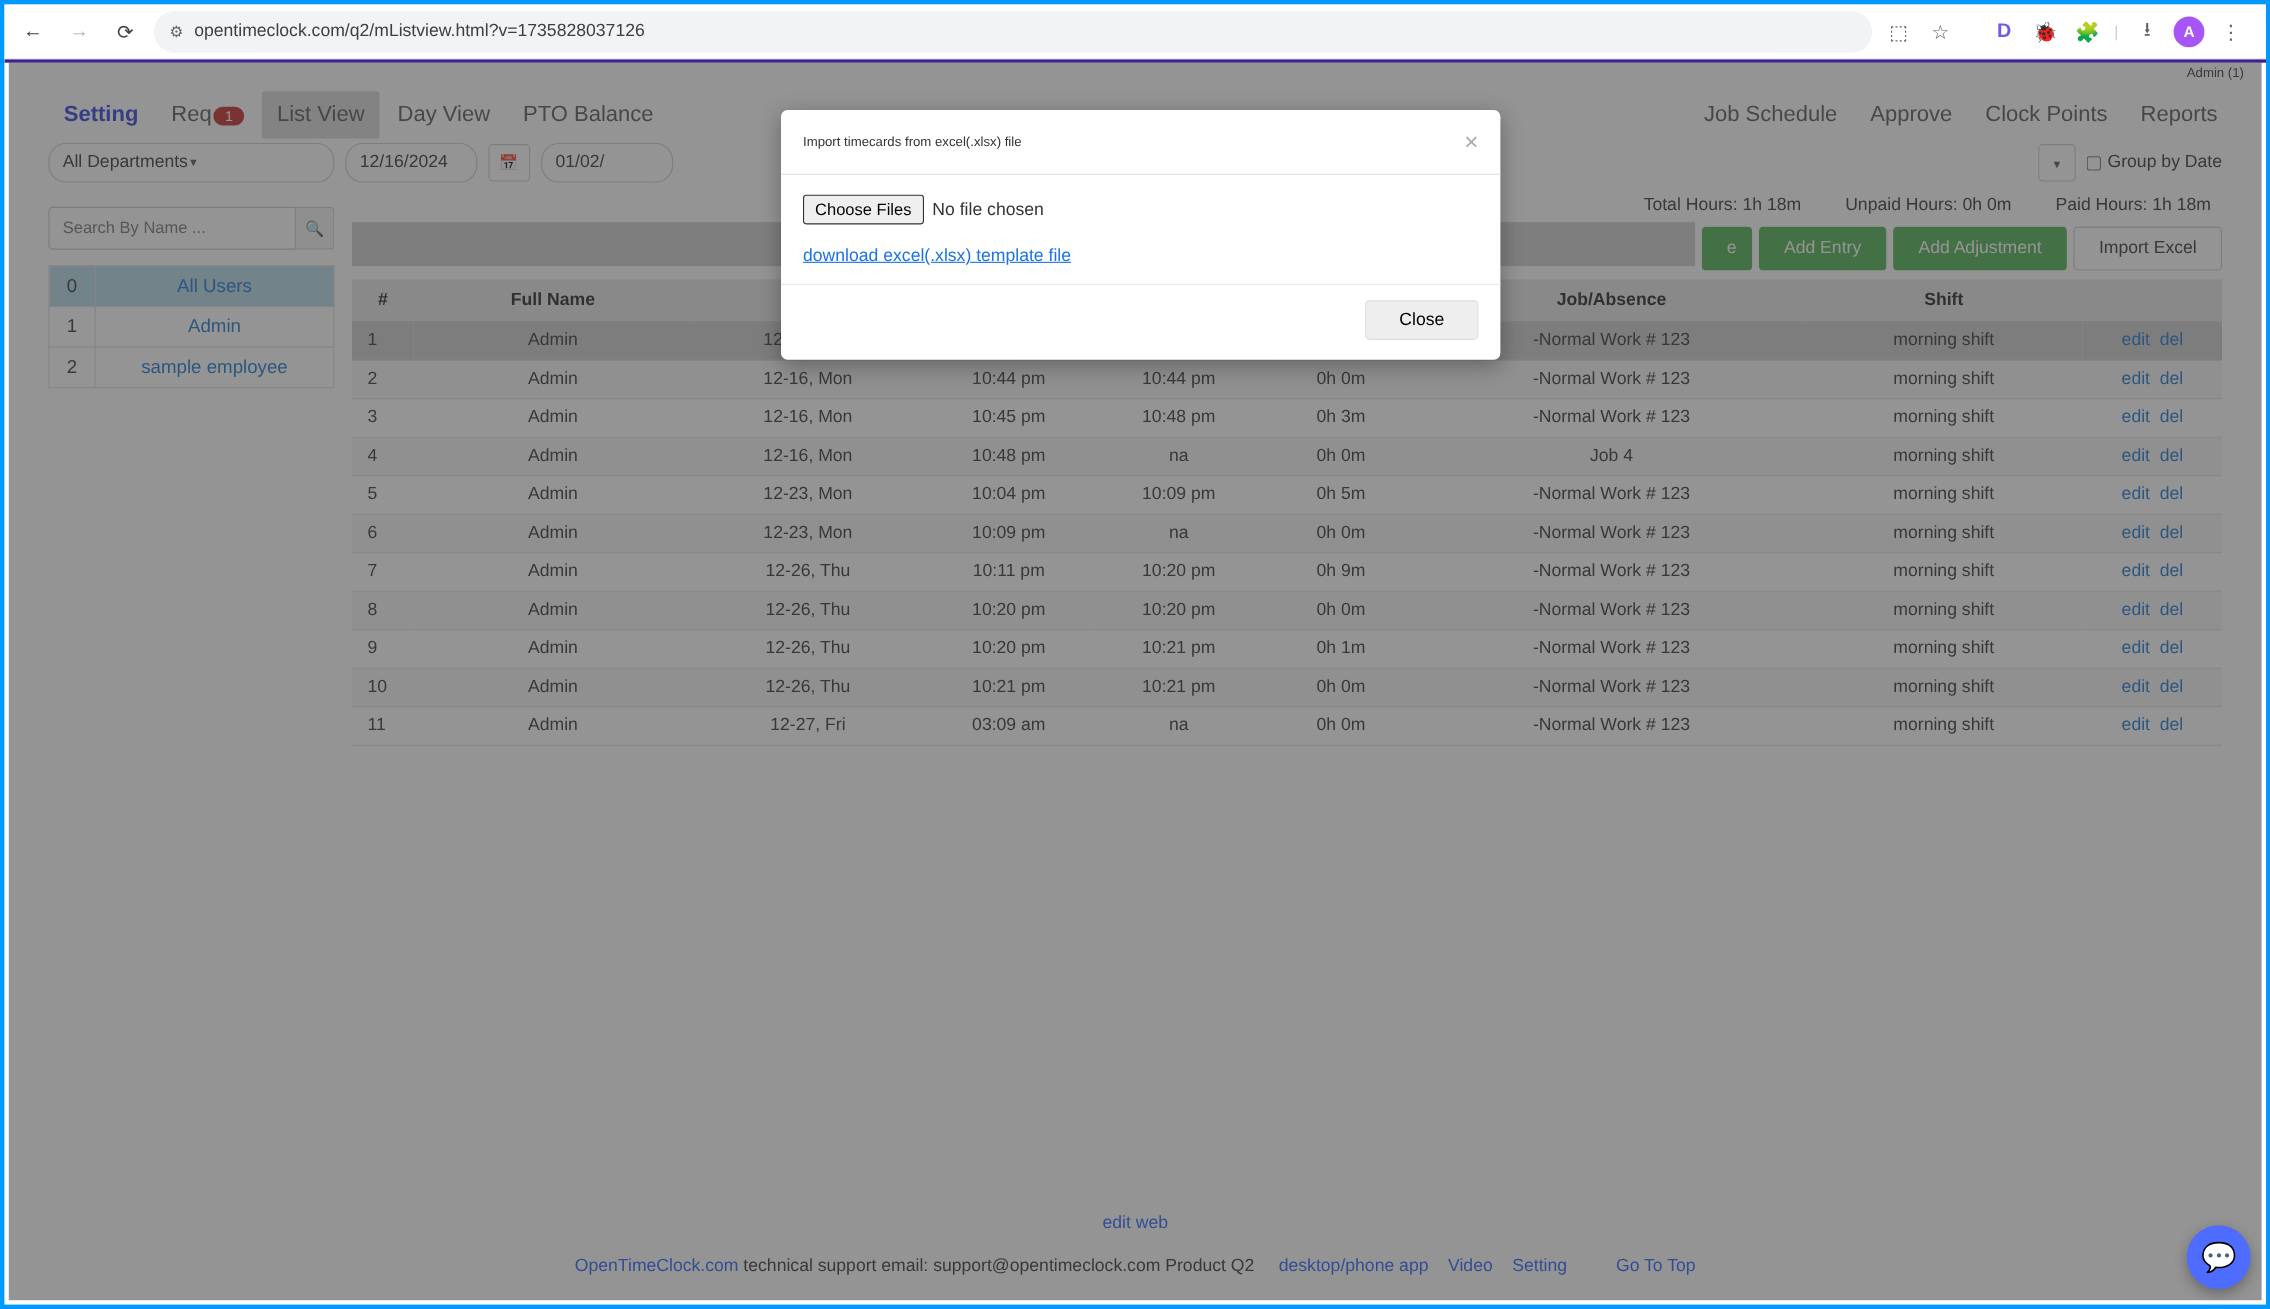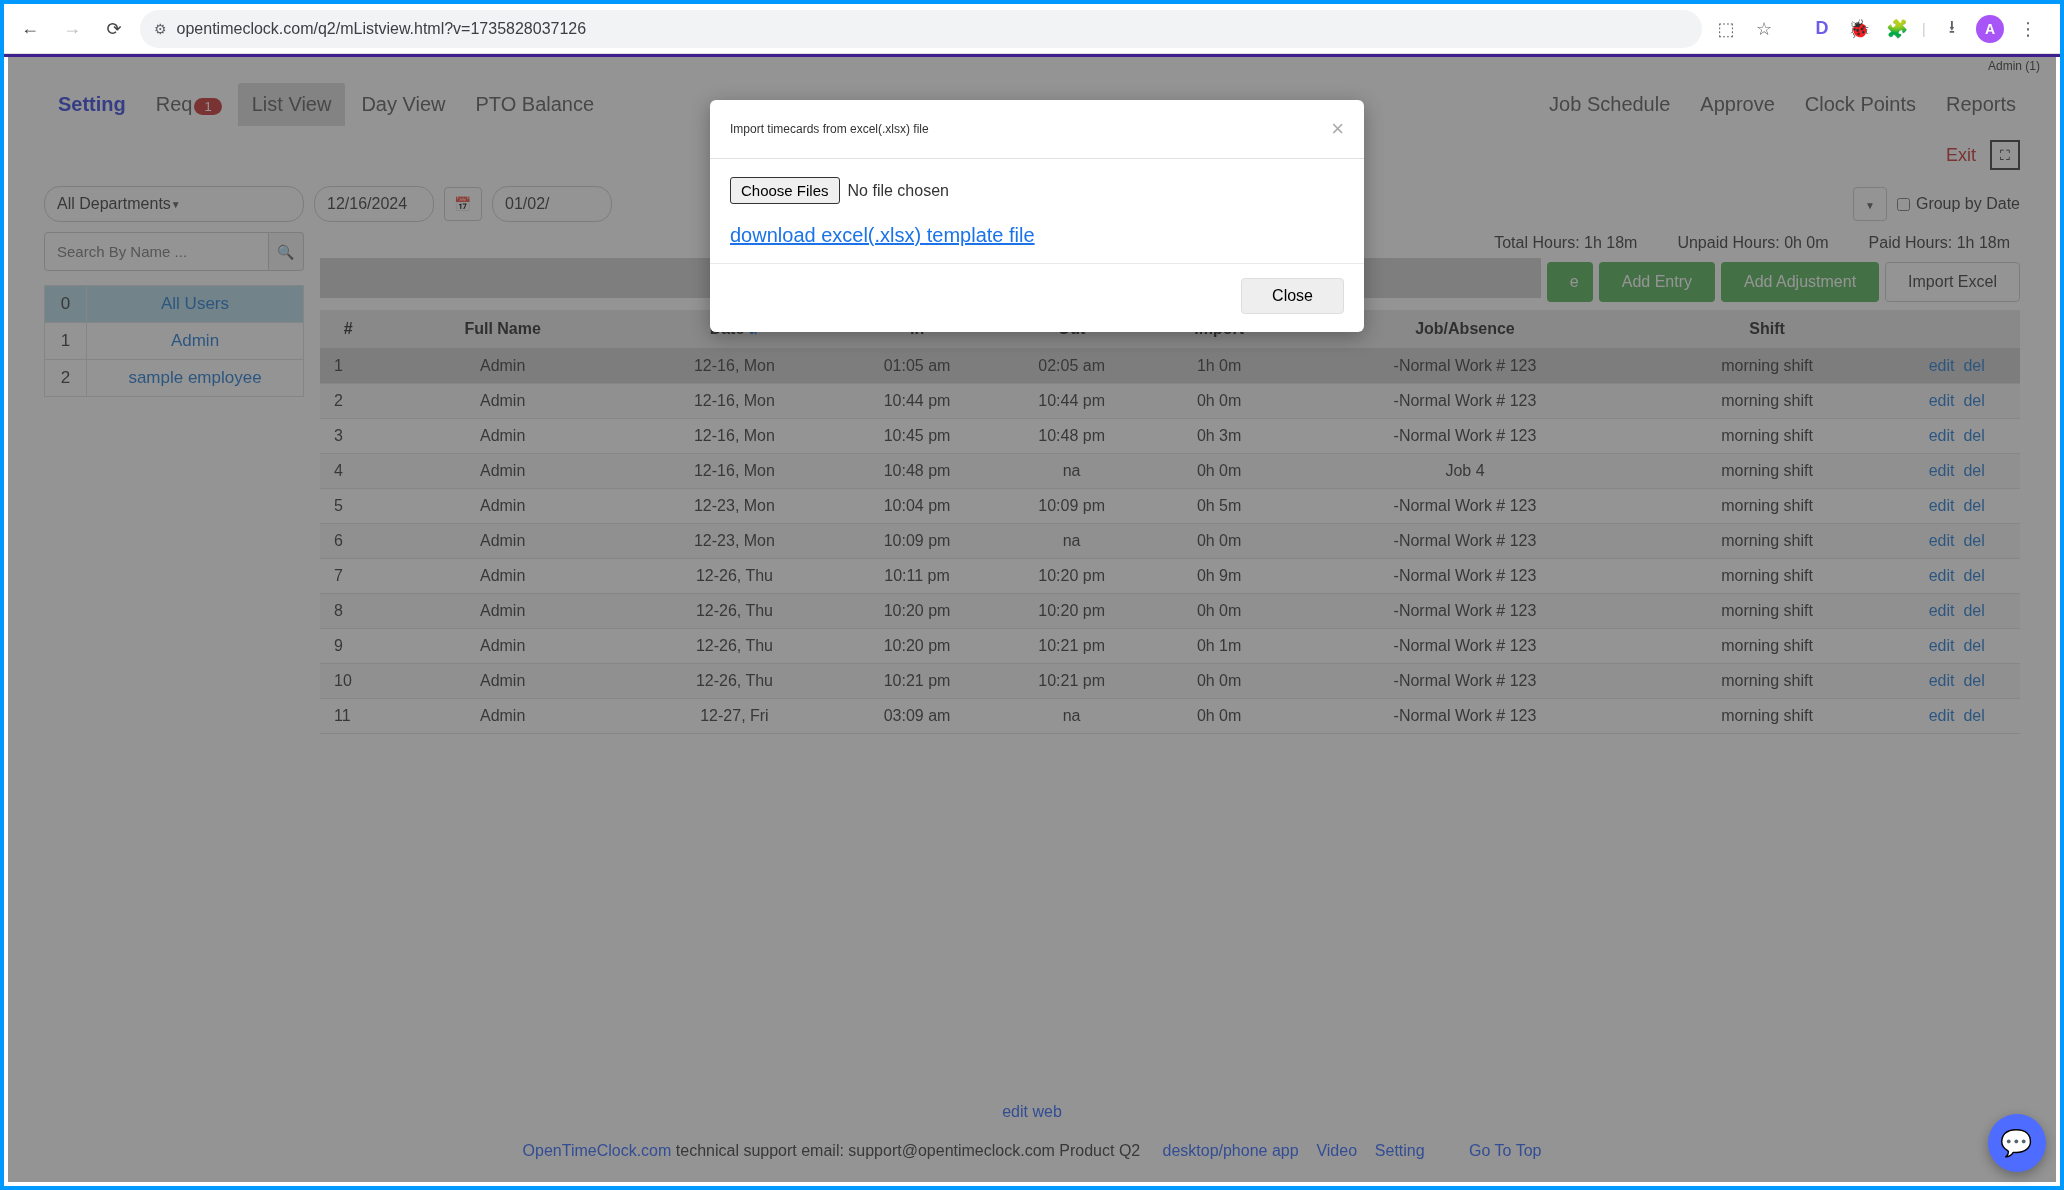--- a/index.html
+++ b/index.html
@@ -43,21 +43,21 @@
 .date-box { width: 120px; }
 .cal-btn { width: 38px; border: 1px solid #ccc; border-radius: 4px; display: flex; align-items: center; justify-content: center; padding: 8px 0; }
 .caret-down { font-size: 10px; color: #555; }
 .filter-spacer { flex: 1; }
 .caret-dd { width: 34px; border: 1px solid #ccc; border-radius: 4px; padding: 8px 6px; text-align: center; }
 .group-chk { display: flex; align-items: center; gap: 6px; font-size: 16px; color: #333; }
 
 
 .main-cols { display: flex; gap: 16px; padding: 2px 10px; }
 .left-col { width: 260px; }
-.search-wrap { display: flex; margin-top: 4px; }
+.search-wrap { display: flex; margin-top: 16px; }
 .search-input { flex: 1; border: 1px solid #ccc; border-radius: 4px 0 0 4px; padding: 10px 12px; font-size: 15px; color: #888; }
 .search-btn { width: 40px; border: 1px solid #ccc; border-left: none; border-radius: 0 4px 4px 0; background: #f4f4f4; display: flex; align-items: center; justify-content: center; }
 
 
 .user-table { width: 100%; border-collapse: collapse; margin-top: 14px; }
 .user-table td { border: 1px solid #ddd; padding: 8px 10px; font-size: 17px; text-align: center; }
 .user-table tr.selected td { background: #b3d9e6; }
 .user-table .uid { width: 42px; color: #333; }
 .user-table .uname { color: #1976d2; }
 
@@ -90,21 +90,21 @@
 
 .overlay { position: absolute; top: 53px; left: 4px; right: 4px; bottom: 4px; background: rgba(60,60,60,0.55); z-index: 50; }
 .modal { position: absolute; top: 96px; left: 706px; width: 654px; background: #fff; border-radius: 6px; z-index: 60; box-shadow: 0 5px 20px rgba(0,0,0,0.3); }
 .modal-header { padding: 16px 20px; border-bottom: 1px solid #e0e0e0; display: flex; justify-content: space-between; align-items: center; }
 .modal-title { font-size: 12px; color: #333; }
 .modal-close { color: #aaa; font-size: 22px; cursor: pointer; }
 .modal-body { padding: 18px 20px 16px; }
 .file-row { display: flex; align-items: center; gap: 8px; margin-bottom: 20px; }
 .choose-btn { border: 1px solid #333; padding: 4px 10px; font-size: 15px; background: #efefef; border-radius: 3px; }
 .no-file { font-size: 16px; color: #333; }
-.dl-link { color: #1a73e8; text-decoration: underline; font-size: 20px; }
+.dl-link { color: #1a73e8; text-decoration: underline; font-size: 16px; }
 .modal-footer { padding: 14px 20px 18px; border-top: 1px solid #e8e8e8; display: flex; justify-content: flex-end; }
 .close-btn { background: #eee; border: 1px solid #ddd; padding: 8px 30px; font-size: 16px; border-radius: 4px; }
 
 
 .chat-widget { position: absolute; right: 14px; bottom: 14px; width: 58px; height: 58px; border-radius: 50%; background: #4e6cff; display: flex; align-items: center; justify-content: center; color: #fff; font-size: 26px; z-index: 70; box-shadow: 0 4px 12px rgba(0,0,0,0.3); }
 </style>
 </head>
 <body>
 
 <div class="browser-bar">
@@ -143,24 +143,20 @@
   <div class="tab">Day View</div>
   <div class="tab">PTO Balance</div>
   <div style="flex:1"></div>
   <div class="tab">Job Schedule</div>
   <div class="tab">Approve</div>
   <div class="tab">Clock Points</div>
   <div class="tab">Reports</div>
 </div>
 
 <div class="content-wrap">
-  <div class="exit-row">
-    <span class="exit-text">Exit</span>
-    <div class="fullscreen-box">⛶</div>
-  </div>
 
   <div class="filter-row">
     <div class="dropdown-box dept-dropdown">
       <span>All Departments</span>
       <span class="caret-down">▼</span>
     </div>
     <div class="dropdown-box date-box">12/16/2024</div>
     <div class="cal-btn">📅</div>
     <div class="dropdown-box date-box">01/02/</div>
     <div class="filter-spacer"></div>

